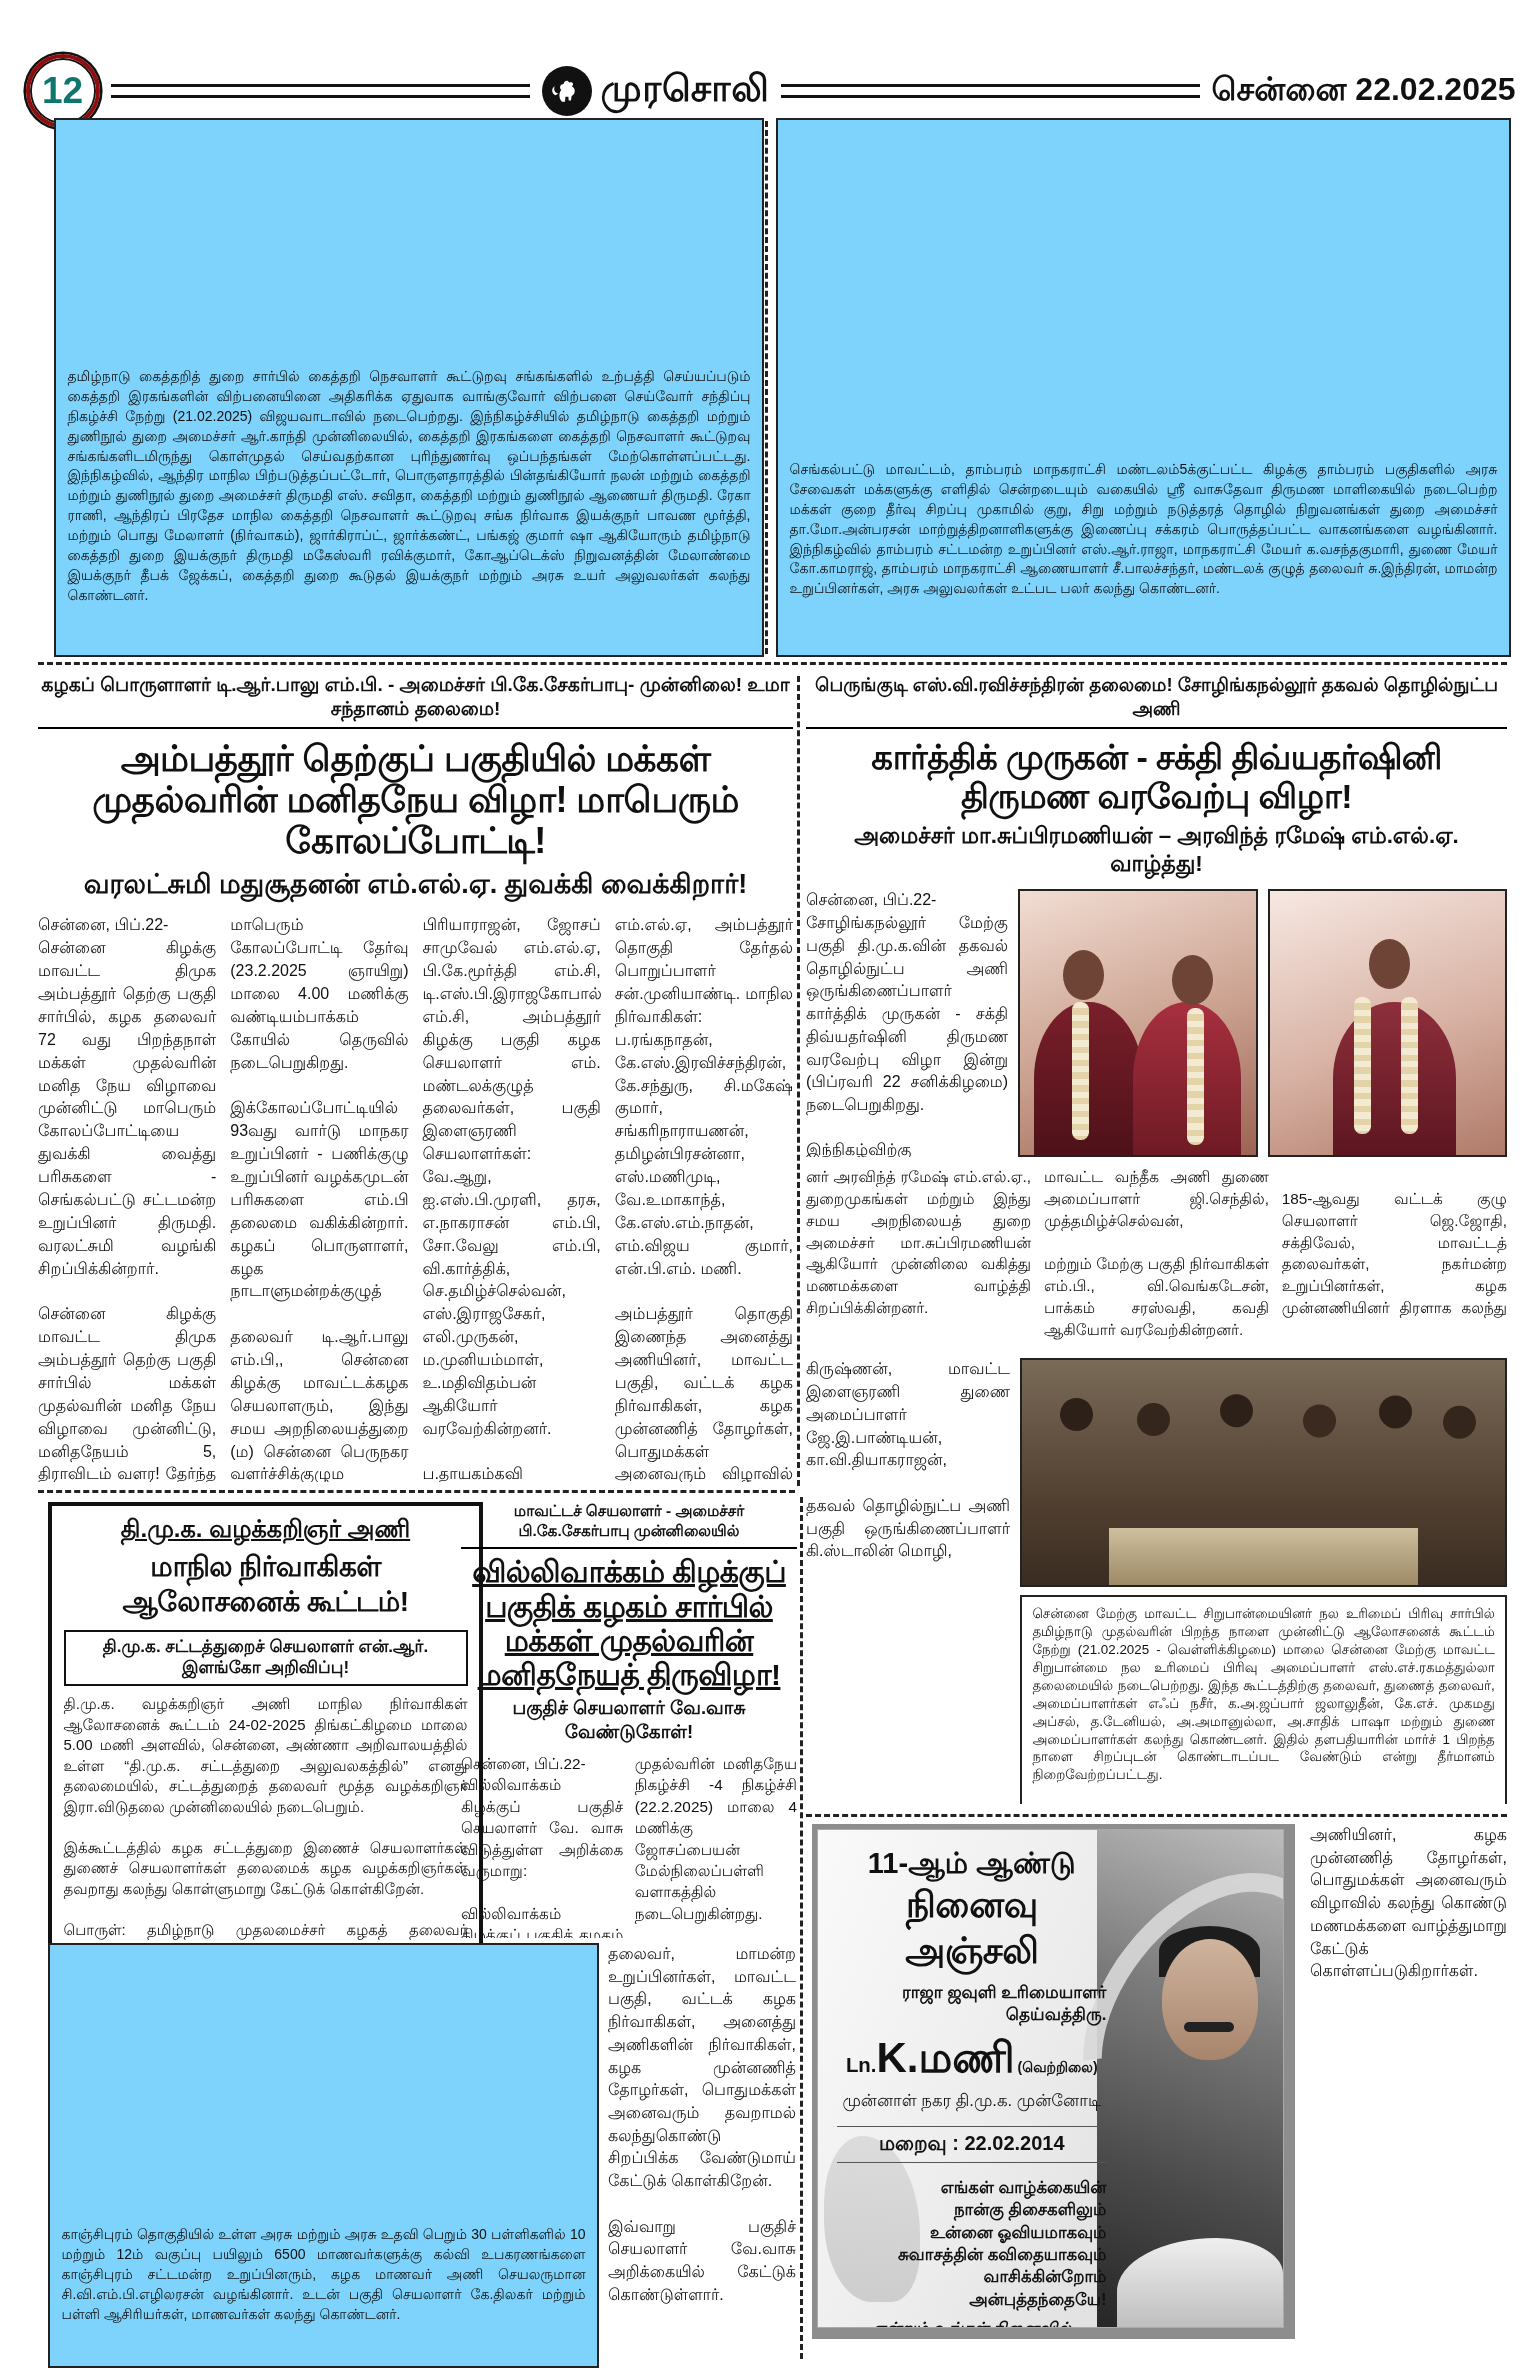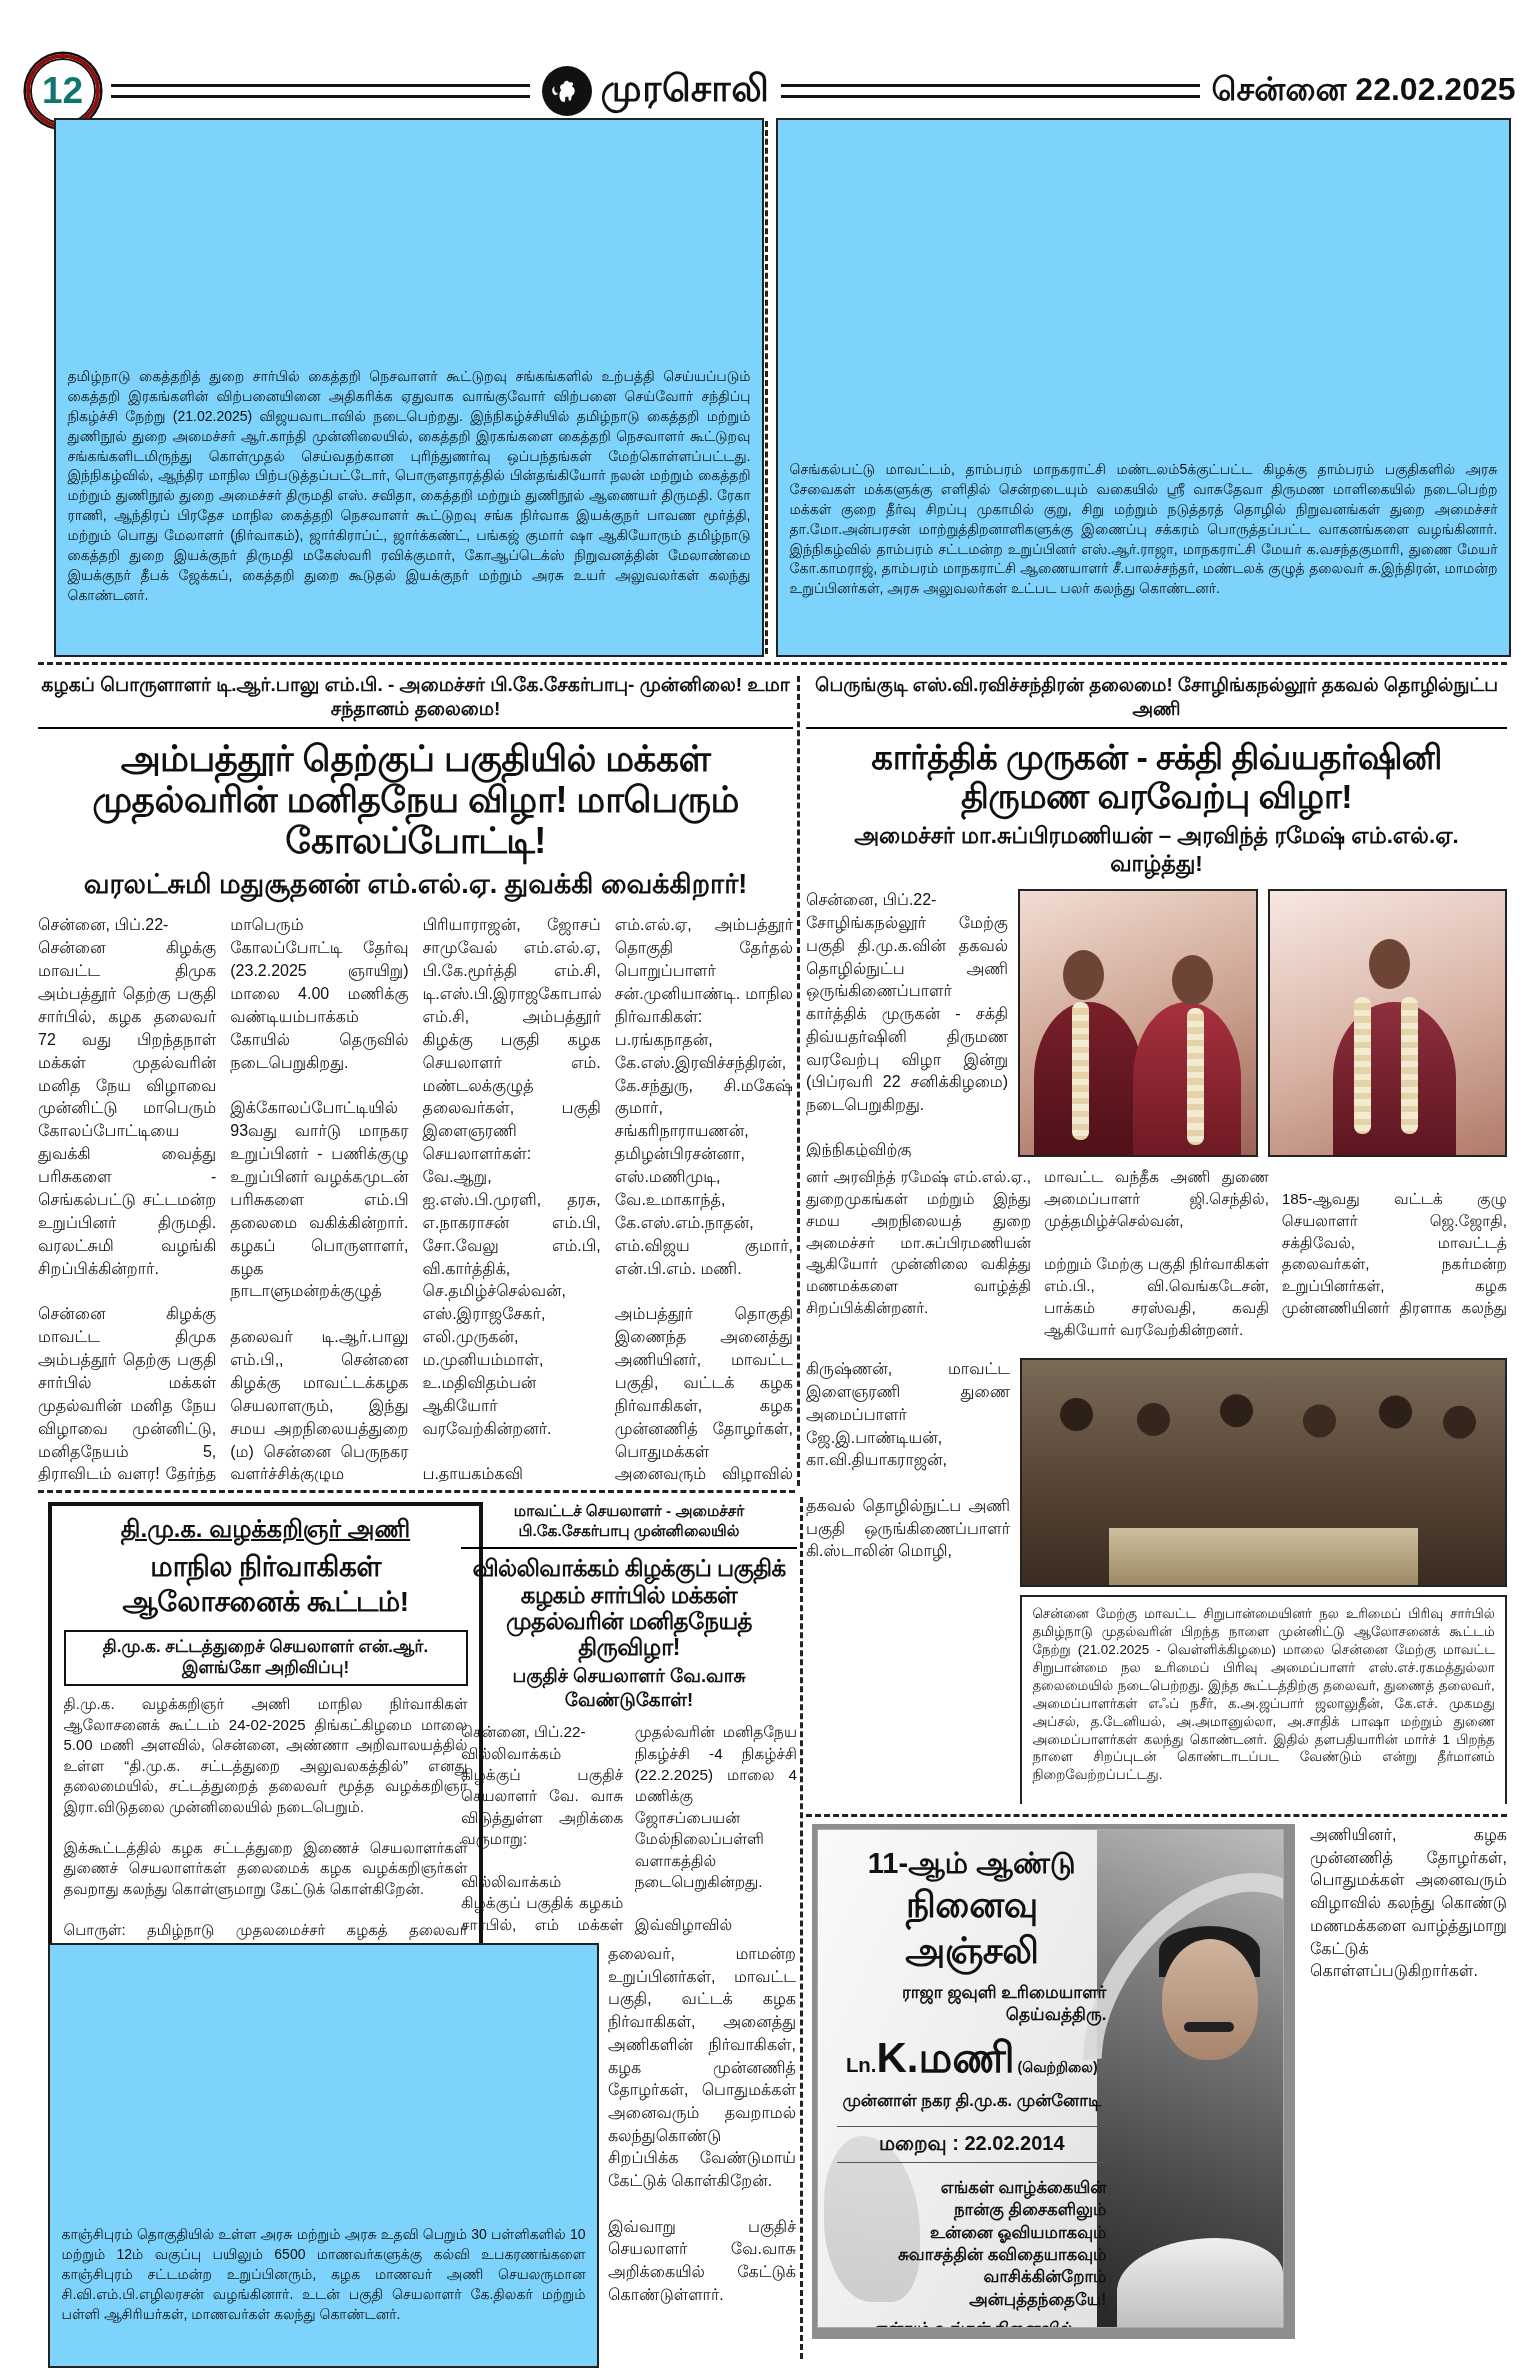--- a/index.html
+++ b/index.html
@@ -84,21 +84,21 @@
   
   #lawyers{left:48px;top:1502px;width:404px;height:420px;border:4.5px solid #111;padding:9px 11.5px;overflow:hidden;}
   .lw-t1{font-size:24px;font-weight:900;text-align:center;text-decoration:underline;}
   .lw-t2{font-size:28px;font-weight:900;text-align:center;margin-top:5.1px;letter-spacing:-0.6px;}
   .lw-ann{border:2.6px solid #111;margin-top:9px;padding:5.1px 6.4px;font-size:17px;font-weight:800;text-align:center;}
   .lw-body{margin-top:7.7px;font-size:15px;line-height:1.37;text-align:justify;}
 
   
   #villi{left:461px;top:1502px;width:336px;height:436px;overflow:hidden;}
   #villi .kicker{font-size:15.3px;}
-  #villi .headline1{font-size:23px;margin-top:6.4px;}
+  #villi .headline1{font-size:30px;margin-top:6.4px;text-decoration:underline;}
   #villi .subhead{font-size:18.5px;margin-top:5.1px;}
   #villi .cols{margin-top:7.7px;column-count:2;column-gap:11.5px;height:215px;font-size:15.3px;line-height:1.4;text-align:justify;overflow:hidden;}
   #villi-cont{left:608px;top:1943px;width:188px;height:421px;font-size:16px;}
 
   
   #fig-students{left:48px;top:1943px;width:547px;height:421px;}
   .sphoto{height:271px;background:linear-gradient(180deg,#d9dfe8 0 26%,#aab8cc 26% 55%,#7388a8 55% 100%);}
   .spole{position:absolute;left:46%;top:0;width:16.6px;height:60%;background:repeating-linear-gradient(#e8c93c 0 25.5px,#2c2c2c 25.5px 38px);}
   .sheads{position:absolute;left:25.5px;top:121px;width:29px;height:29px;border-radius:50%;background:#241c2a;
           box-shadow:57px 19px 0 #2b2133,121px -5.1px 0 #241c2a,185px 16.6px 0 #332740,249px -1.3px 0 #241c2a,313px 19px 0 #2b2133,377px -3.8px 0 #241c2a,441px 15.3px 0 #332740,89px 77px 0 10.2px #2b2133,217px 83px 0 11.5px #241c2a,345px 79px 0 10.2px #332740,25.5px 83px 0 9px #241c2a,421px 89px 0 9px #2b2133;}
@@ -118,21 +118,21 @@
   .mem-shirt{position:absolute;right:0;bottom:0;width:166px;height:89px;border-radius:60% 40% 0 0;background:linear-gradient(#efefef,#bfbfbf);}
   .mem-runner{position:absolute;left:6.4px;bottom:25.5px;width:96px;height:166px;background:linear-gradient(200deg,#c9c9c9,#aaa);opacity:.5;border-radius:40% 60% 30% 50%;}
   .mem-content{position:relative;z-index:2;width:62%;padding:16.6px 0 0 19px;box-sizing:border-box;text-align:center;}
   .mem-year{font-size:29px;font-weight:900;}
   .mem-title{font-size:36px;font-weight:900;letter-spacing:-0.6px;}
   .mem-sub{font-size:17px;font-weight:800;text-align:right;margin-top:6.4px;line-height:1.3;}
   .mem-name{margin-top:7.7px;font-weight:900;}
   .mem-name .pre{font-size:20.4px;}
   .mem-name .nm{font-size:42px;}
   .mem-name .suf{font-size:14px;font-weight:700;}
-  .mem-desig{font-size:16.6px;font-weight:700;margin-top:2.6px;}
+  .mem-desig{font-size:16.6px;font-weight:400;margin-top:2.6px;}
   .mem-death{font-size:20px;font-weight:700;margin:14px 0;padding:5.1px 0;border-top:1.9px solid #555;border-bottom:1.9px solid #555;}
   .mem-poem{font-size:16.6px;font-weight:700;text-align:right;line-height:1.35;}
   .mem-rem{font-size:16.6px;font-style:italic;font-weight:700;margin-top:7.7px;}
 
   #wedding-tail{left:1310px;top:1824px;width:197px;height:294px;font-size:16px;}
 </style>
 </head>
 <body>
 
 <div id="page">

